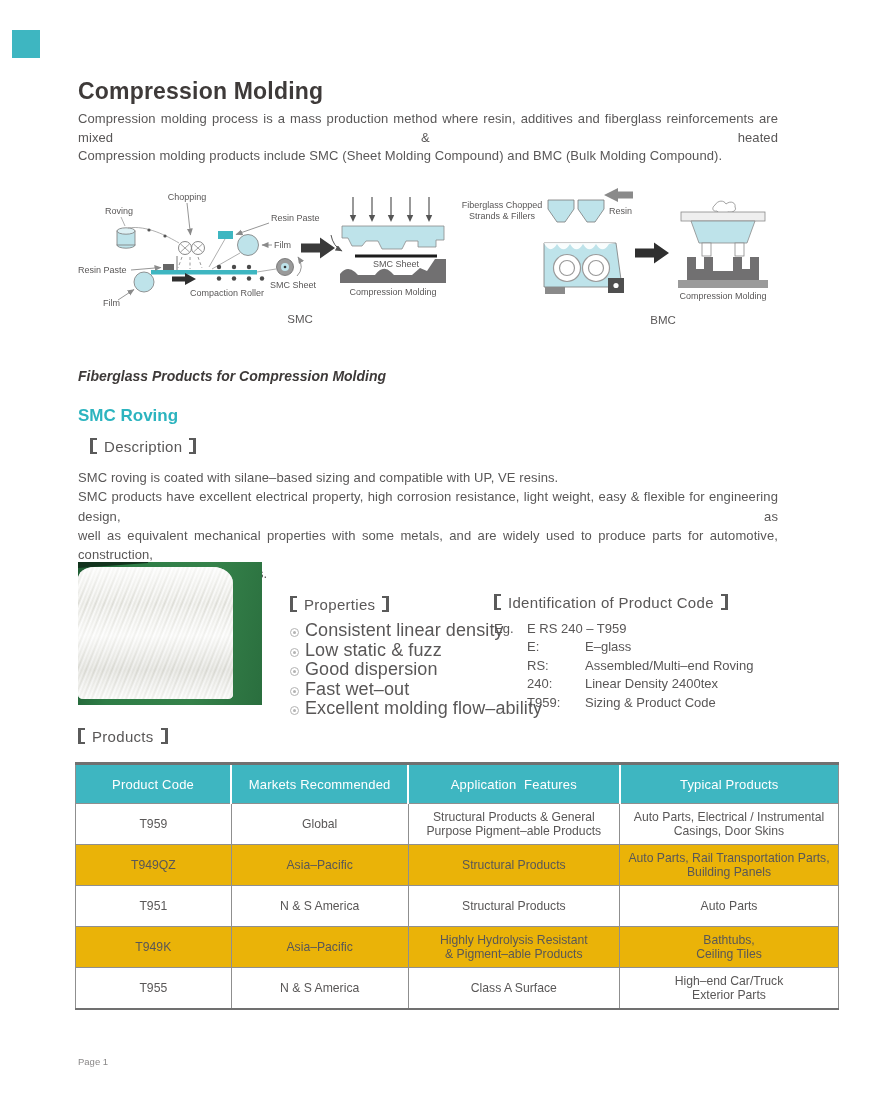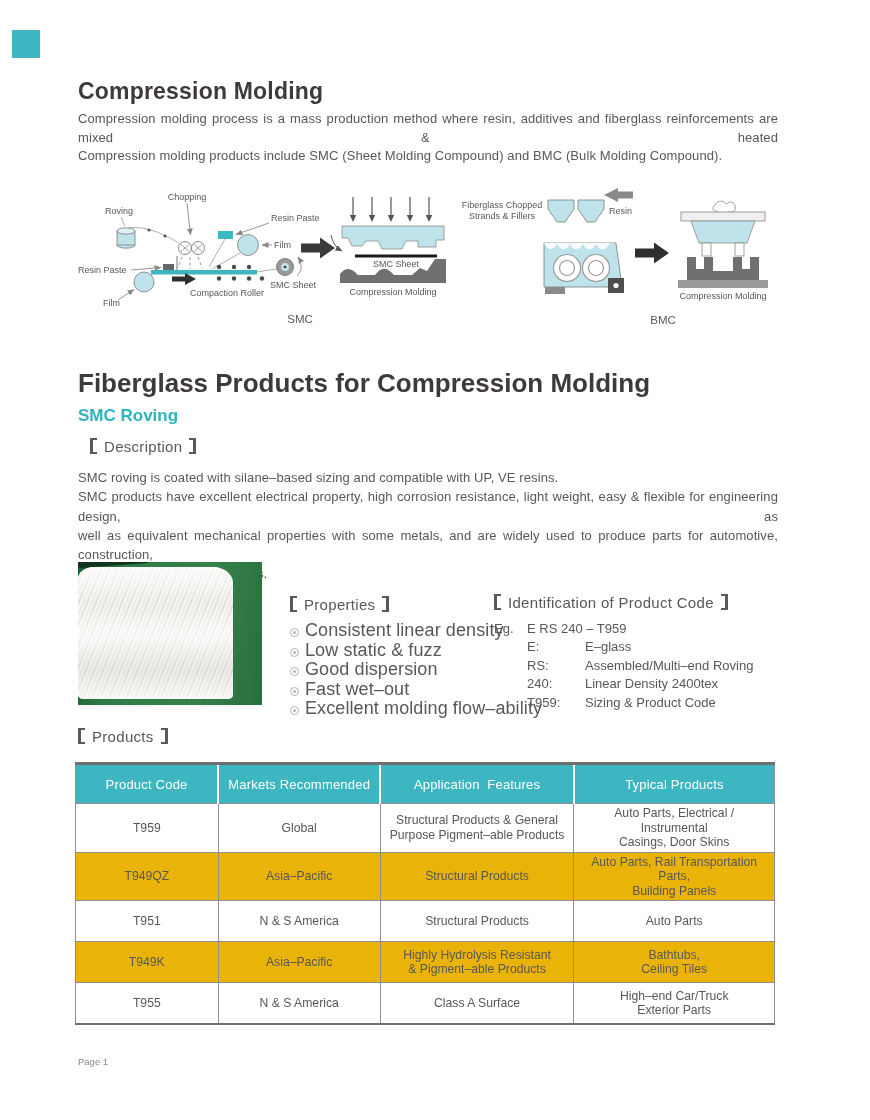--- a/index.html
+++ b/index.html
@@ -14,21 +14,21 @@
 
   .title { left:78px; top:78px; font-size:23px; font-weight:bold; color:#3e3a39; letter-spacing:.2px; }
 
   .intro { left:78px; top:110px; width:700px; font-size:13px; line-height:18.6px; letter-spacing:.1px; }
   .fill { text-align:justify; text-align-last:justify; }
 
   .diagram { left:75px; top:186px; width:700px; height:148px; }
   .diagram text { font-size:9px; fill:#595757; }
   .diagram text.cap { font-size:11.5px; }
 
-  .h2 { left:78px; top:368px; font-size:26px; font-weight:bold; color:#3e3a39; }
+  .h2 { left:78px; top:368px; font-size:14px; font-weight:bold; color:#3e3a39;font-style:italic; }
   .h3 { left:78px; top:406px; font-size:17px; font-weight:bold; color:#2cb4bf; }
 
   .bh { font-size:15px; color:#595757; letter-spacing:.3px; }
   .jb { display:inline-block; width:7px; height:16px; box-sizing:border-box; vertical-align:-2px; }
   .jb-l { border-left:3px solid #5a5a5a; border-top:2px solid #5a5a5a; border-bottom:2px solid #5a5a5a; margin-right:7px; }
   .jb-r { border-right:3px solid #5a5a5a; border-top:2px solid #5a5a5a; border-bottom:2px solid #5a5a5a; margin-left:7px; }
 
   .bh-desc { left:90px; top:438px; }
   .desc { left:78px; top:468px; width:700px; font-size:13px; line-height:19.3px; letter-spacing:.1px; }
 
@@ -49,21 +49,21 @@
     margin-right:6px; position:relative; vertical-align:-1px; box-sizing:border-box; }
   .prop-bullet::after { content:''; position:absolute; left:2px; top:2px; width:3px; height:3px;
     border-radius:50%; background:#b3b3b3; }
 
   .ident { left:494px; top:594px; }
   .ident-rows { margin-top:9px; font-size:13px; }
   .ident-row { display:grid; grid-template-columns:33px 58px auto; line-height:18.4px; }
 
   .bh-products { left:78px; top:728px; }
 
-  .products-table { left:75px; top:762px; width:700px; border-collapse:collapse;
+  .products-table { left:75px; top:762px; width:764px; border-collapse:collapse;
     border-top:3px solid #707070; border-bottom:2px solid #707070;
     border-left:1px solid #8f8f8f; border-right:1px solid #8f8f8f; }
   .products-table th { background:#3eb6c1; color:#ffffff; font-weight:normal; font-size:13px;
     height:36px; border-bottom:1px solid #8f8f8f; white-space:pre; letter-spacing:.2px; }
   .products-table th + th { border-left:2px solid #ffffff; }
   .products-table td { font-size:12.2px; color:#595757; text-align:center; height:36px;
     padding:2px 6px; line-height:14.5px; border-bottom:1px solid #8f8f8f; white-space:pre-line; }
   .products-table td + td { border-left:1px solid #8f8f8f; }
   .products-table tr:last-child td { border-bottom:none; }
   .products-table tr.shaded td { background:#eab308; }

